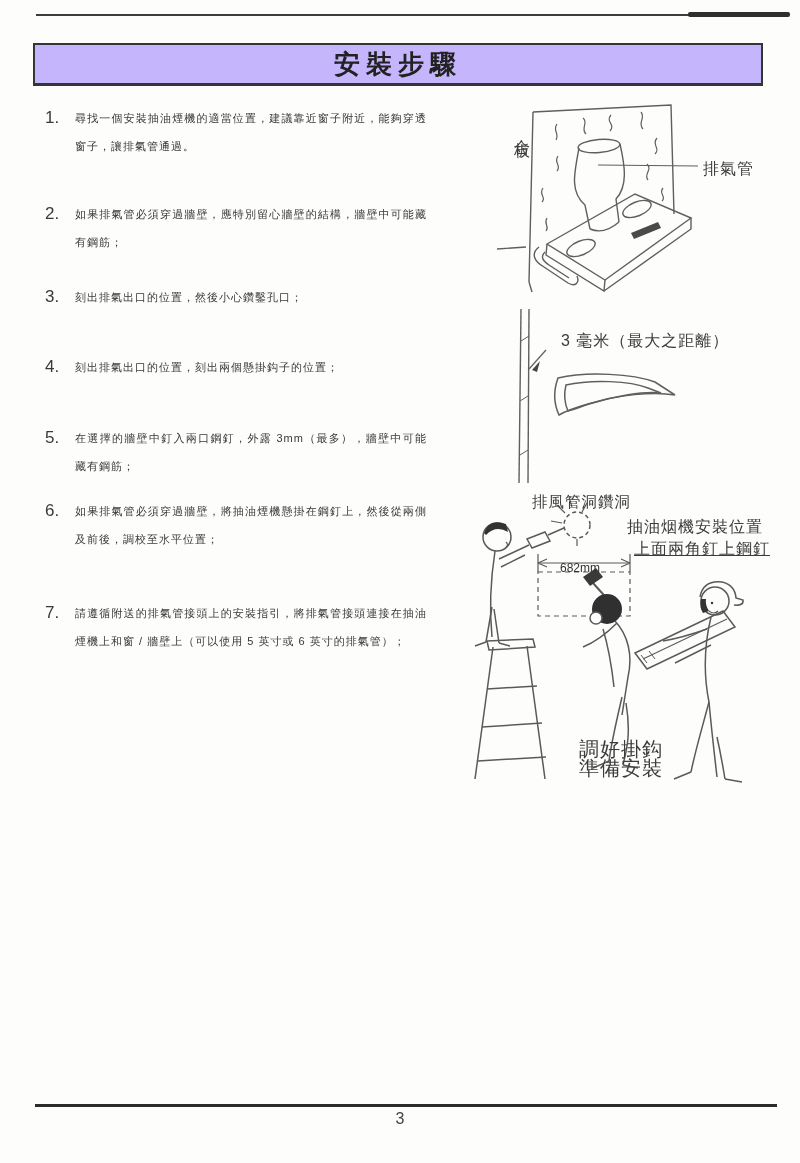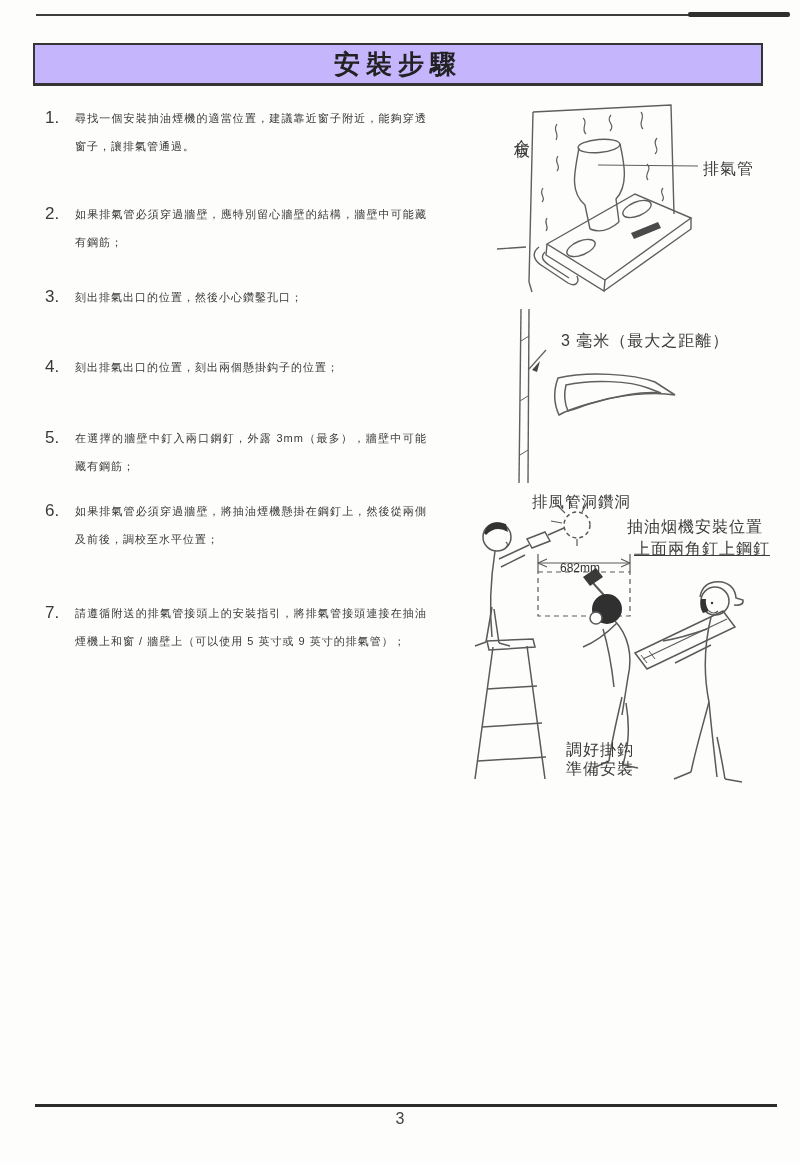--- a/index.html
+++ b/index.html
@@ -29,22 +29,22 @@
   .step-text{
     width:352px;font-size:11px;line-height:28px;letter-spacing:1px;color:#383838;
     text-align:justify;
   }
   .fig{position:absolute;}
   .fig svg{display:block;}
   .fig-label{position:absolute;font-size:16px;color:#3c3c3c;letter-spacing:1px;white-space:nowrap;}
   .vertical-label{writing-mode:vertical-rl;letter-spacing:4px;}
   .dim-label{font-size:12px;letter-spacing:0;color:#333;}
   .caption{
-    position:absolute;left:566px;top:740px;width:110px;text-align:left;
-    font-size:16px;line-height:19px;color:#3c3c3c;letter-spacing:1px;
+    position:absolute;left:566px;top:740px;width:110px;text-align:center;
+    font-size:20px;line-height:19px;color:#3c3c3c;letter-spacing:1px;
   }
   .page-number{
     position:absolute;left:0;top:1110px;width:800px;text-align:center;
     font-size:16px;color:#444;
   }
   path,line,circle,ellipse,rect{vector-effect:non-scaling-stroke;}
 </style>
 </head>
 <body>
 
@@ -75,21 +75,21 @@
   <div class="step" style="top:424px">
     <span class="step-num">5.</span>
     <span class="step-text">在選擇的牆壁中釘入兩口鋼釘，外露 3mm（最多），牆壁中可能藏有鋼筋；</span>
   </div>
   <div class="step" style="top:497px">
     <span class="step-num">6.</span>
     <span class="step-text">如果排氣管必須穿過牆壁，將抽油煙機懸掛在鋼釘上，然後從兩側及前後，調校至水平位置；</span>
   </div>
   <div class="step" style="top:599px">
     <span class="step-num">7.</span>
-    <span class="step-text">請遵循附送的排氣管接頭上的安裝指引，將排氣管接頭連接在抽油煙機上和窗 / 牆壁上（可以使用 5 英寸或 9 英寸的排氣管）；</span>
+    <span class="step-text">請遵循附送的排氣管接頭上的安裝指引，將排氣管接頭連接在抽油煙機上和窗 / 牆壁上（可以使用 5 英寸或 6 英寸的排氣管）；</span>
   </div>
 </div>
 
 <div class="fig" style="left:495px;top:96px;width:300px;height:208px;">
   <svg width="300" height="208" viewBox="0 0 300 208" fill="none" stroke="#5f5f5f" stroke-width="1.4">
 
     <path d="M2,153 L31,151"></path>
 
     <g>
       <path d="M38,16 L176,9 L179,118"></path>

